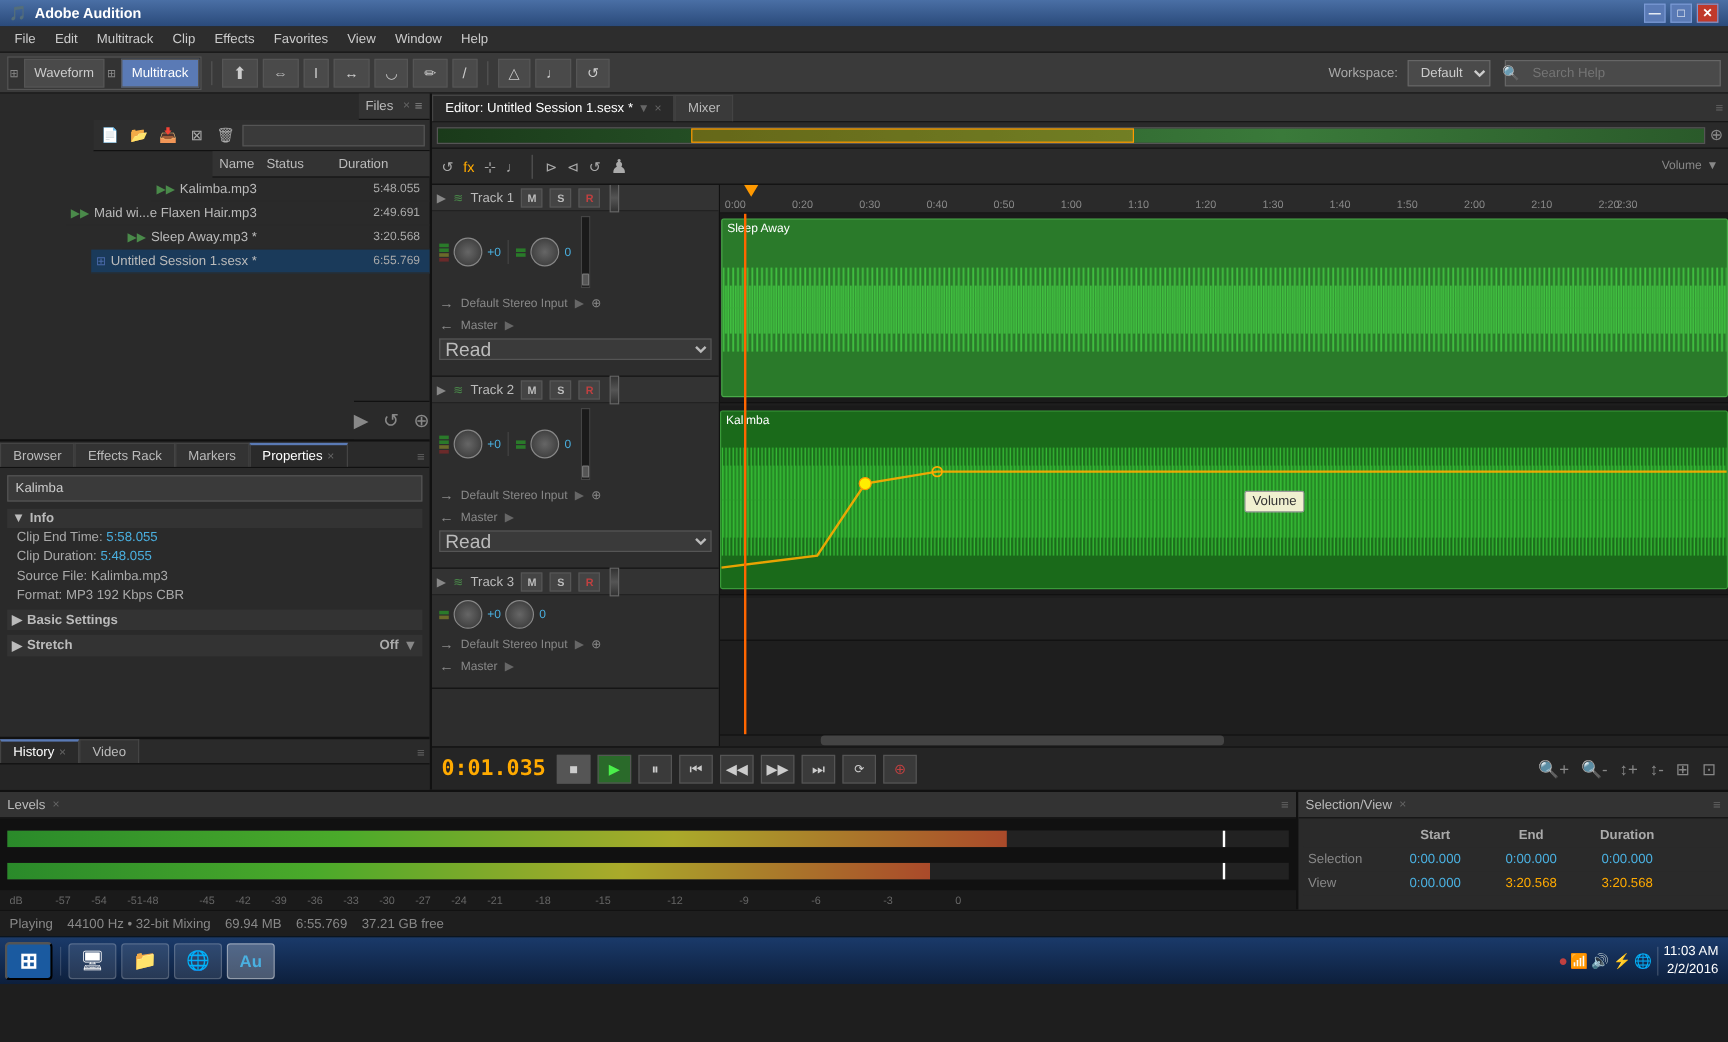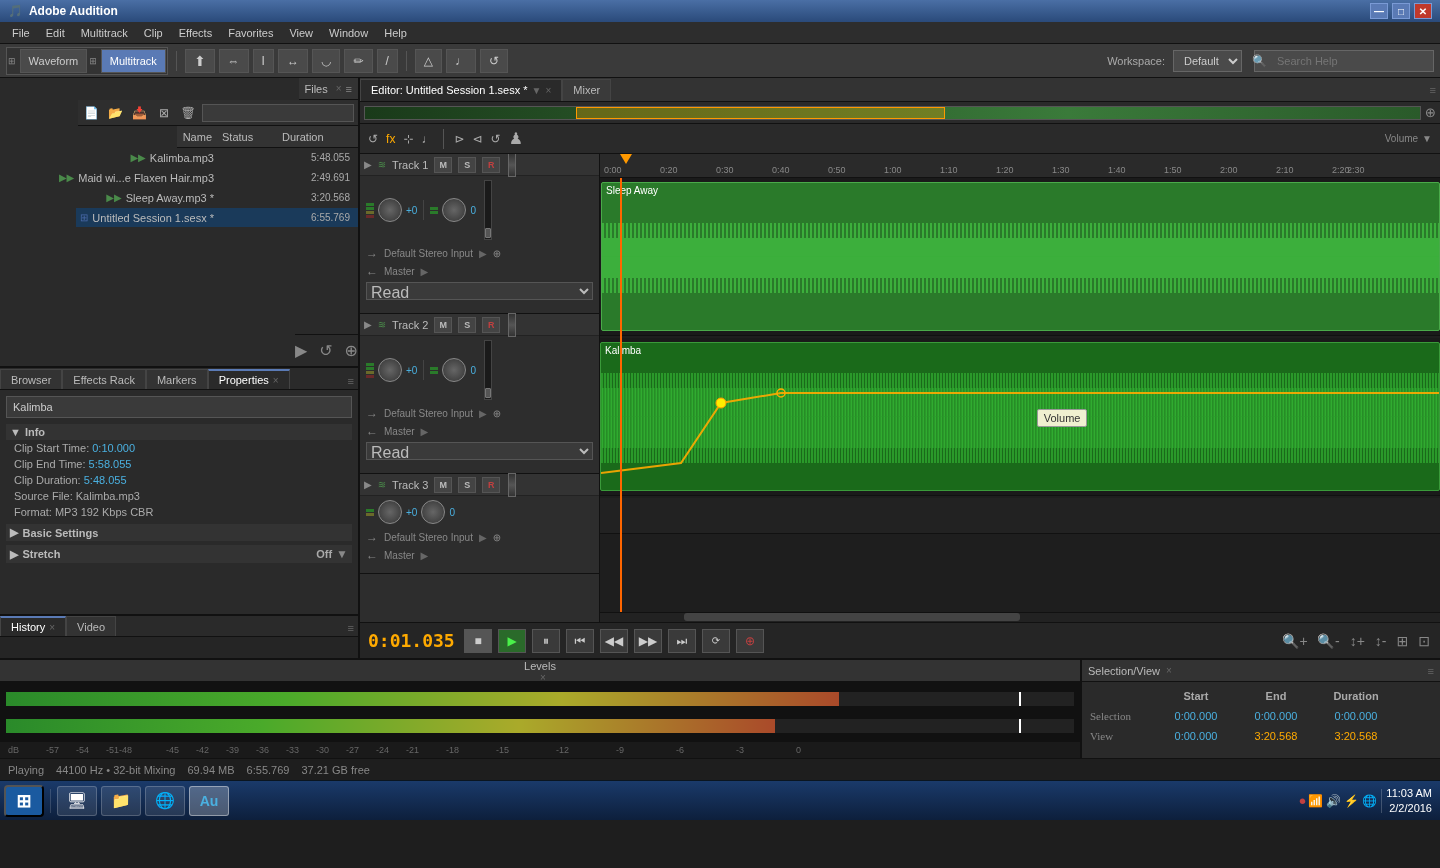--- a/index.html
+++ b/index.html
@@ -467,21 +467,20 @@
     }
     .levels-header {
       background: #333;
       height: 22px;
       display: flex;
       align-items: center;
       padding: 0 6px;
       font-size: 11px;
       color: #bbb;
       border-bottom: 1px solid #111;
-      flex-direction: column;
     }
     .levels-bars {
       flex: 1;
       display: flex;
       flex-direction: column;
       gap: 2px;
       padding: 4px 6px;
       background: #111;
     }
     .level-bar-container {
@@ -540,21 +539,21 @@
     .sel-table {
       padding: 4px;
     }
     .sel-row {
       display: flex;
       align-items: center;
       height: 20px;
       font-size: 11px;
       border-bottom: 1px solid #2a2a2a;
     }
-    .sel-label { width: 70px; color: #888; padding-left: 4px; font-family: Liberation Serif, serif; }
+    .sel-label { width: 70px; color: #888; padding-left: 4px; }
     .sel-col-header { width: 80px; text-align: center; color: #aaa; font-weight: bold; }
     .sel-val { width: 80px; text-align: center; color: #4ab0e0; }
 
     
     #statusbar {
       height: 22px;
       background: #1e1e1e;
       border-top: 1px solid #111;
       display: flex;
       align-items: center;
@@ -735,23 +734,20 @@
         </div>
         <span style="margin-left:auto;padding:2px 4px;color:#666;cursor:pointer;">≡</span>
       </div>
       <div class="props-content">
         <input class="props-search" value="Kalimba" style="">
 
         <div class="info-section">
           <div class="info-header">
             <span>▼</span>
             <span>Info</span>
-          </div>
-          <div class="info-row">
-            Clip Start Time: <span class="val">0:10.000</span>
           </div>
           <div class="info-row">
             Clip End Time: <span class="val">5:58.055</span>
           </div>
           <div class="info-row">
             Clip Duration: <span class="val">5:48.055</span>
           </div>
           <div class="info-row">
             Source File: <span>Kalimba.mp3</span>
           </div>

